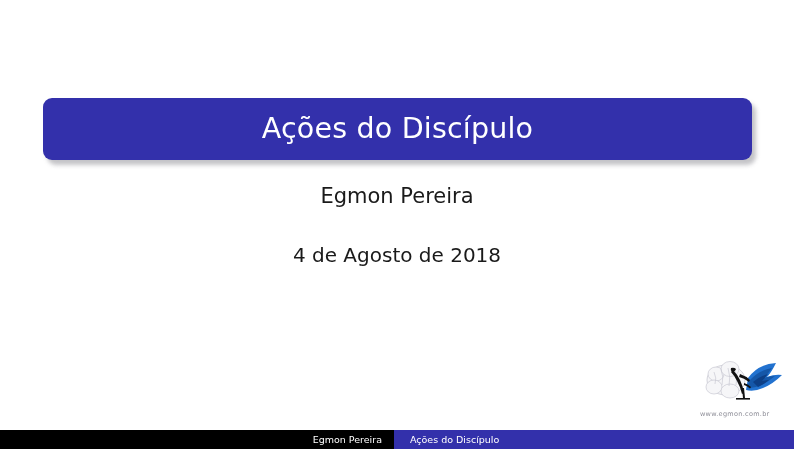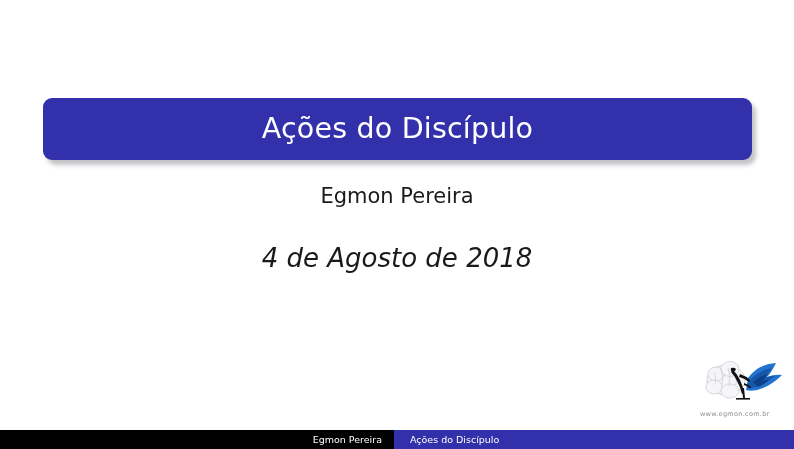--- a/index.html
+++ b/index.html
@@ -75,26 +75,25 @@
   }
   .institute {
     font-size: 12px;
     line-height: 1;
     margin: 0;
     padding: 0;
     margin-top: 37px;
     color: #1d1d1d;
   }
   .date {
-    font-size: 26px;
+    font-size: 20px;
     line-height: 1;
     margin: 0;
     padding: 0;
     margin-top: 38px;
-    font-style: italic;
   }
 
   
   .logo-wrap {
     position: absolute;
     right: 8px;
     bottom: 31px;
     width: 86px;
     height: 60px;
   }

